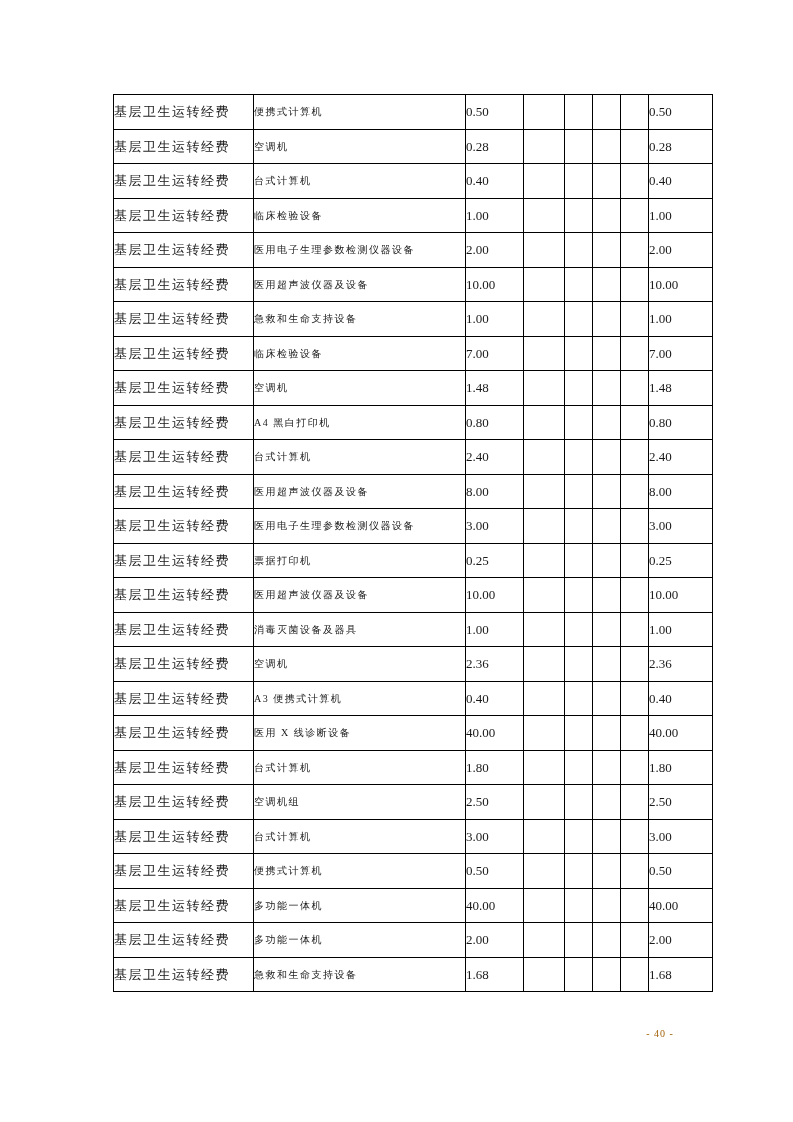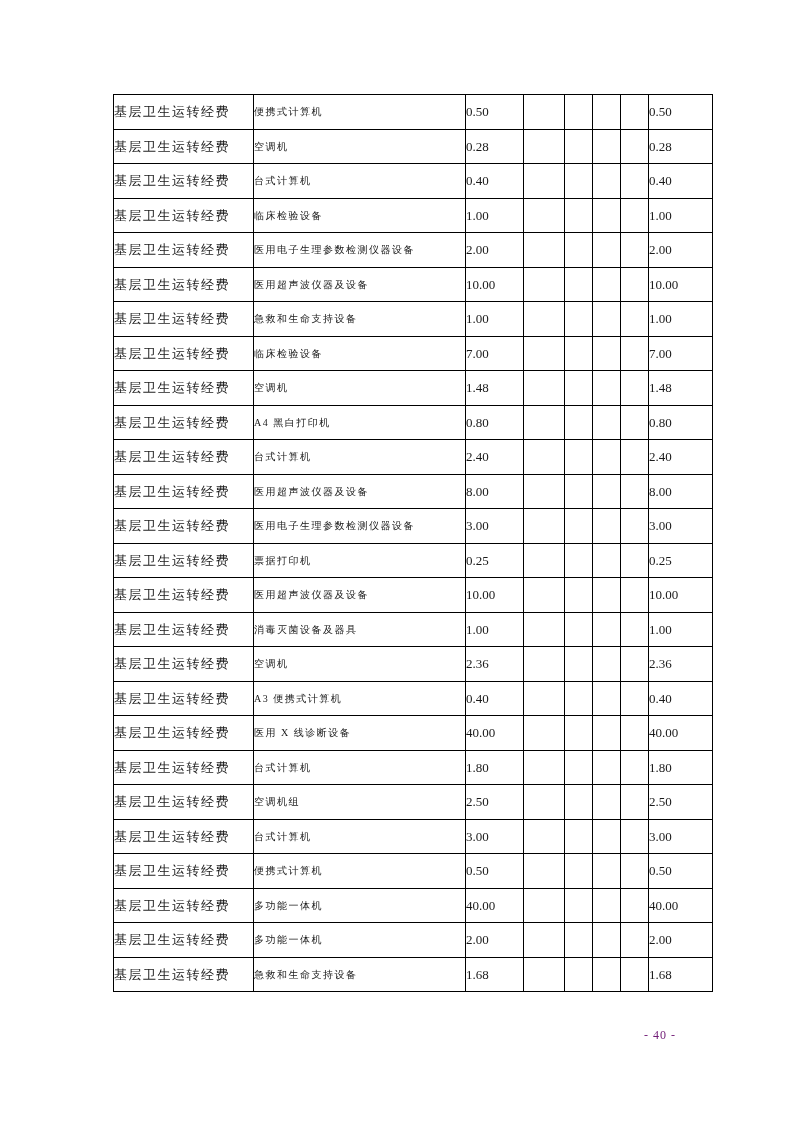--- a/index.html
+++ b/index.html
@@ -57,23 +57,23 @@
   }
   td.num2 {
     padding-right: 9px;
   }
   .page-number {
     position: absolute;
     left: 600px;
     top: 1028px;
     width: 120px;
     text-align: center;
-    font-size: 12px;
+    font-size: 10px;
     letter-spacing: 1px;
-    color: #701a75;
+    color: #a16207;
   }
 </style>
 </head>
 <body>
 
 <div class="page">
 
   <table class="budget">
     <colgroup>
       <col style="width:140px">

